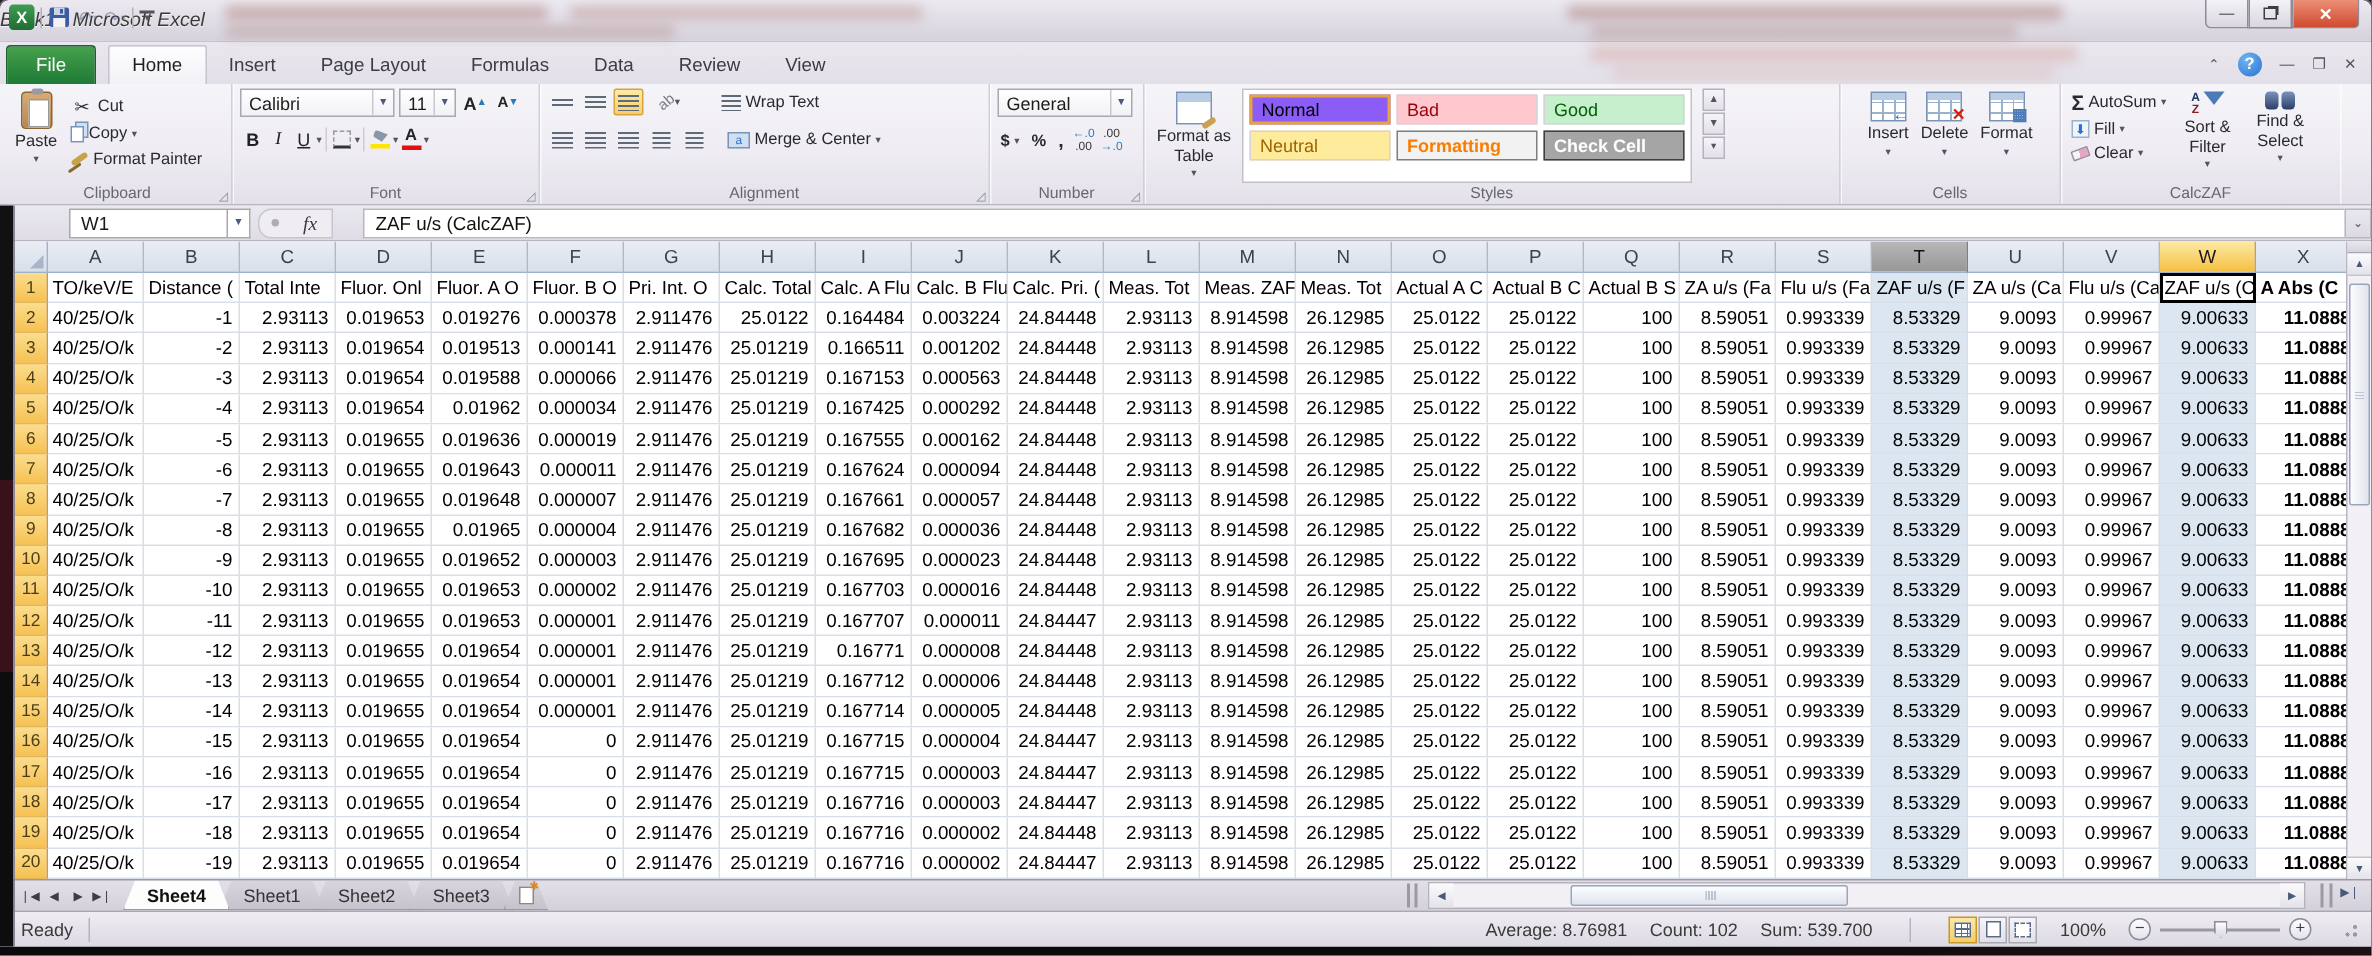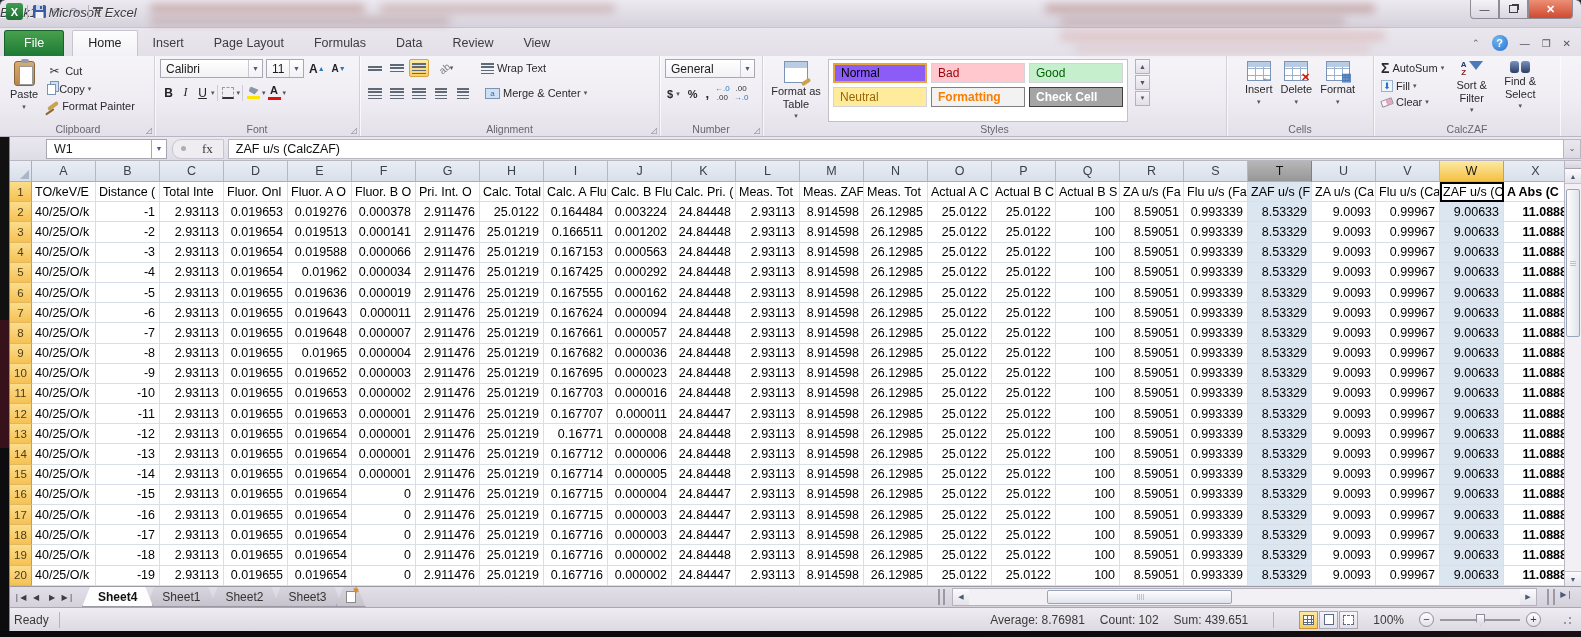--- a/index.html
+++ b/index.html
@@ -115,21 +115,21 @@
   
   .fbar{height:24px;background:linear-gradient(#eae8ef,#dfdce5);border-bottom:1px solid #b9b6c1;
     display:flex;align-items:center;padding-left:46px;position:relative;}
   .namebox{width:106px;height:20px;background:#fff;border:1px solid #a8a6b0;font-size:12.5px;color:#1a1a1a;
     display:flex;align-items:center;padding-left:7px;}
   .nb-arr{width:15px;height:20px;background:#fff;border:1px solid #a8a6b0;border-left:none;
     display:flex;align-items:center;justify-content:center;font-size:7px;color:#4a5a82;}
   .fx-pill{height:20px;margin-left:5px;background:#efedf2;border:1px solid #c8c5d0;border-radius:9px 0 0 9px;
     display:flex;align-items:center;padding:0 10px 0 8px;gap:16px;}
   .nb-dot{width:5px;height:5px;border-radius:50%;background:#aeacb6;}
-  .fx{font-family:"Liberation Serif",serif;font-size:13px;color:#3a3a3a;}
+  .fx{font-family:"Liberation Serif",serif;font-style:italic;font-size:13px;color:#3a3a3a;}
   .fval{flex:1;height:20px;background:#fff;border:1px solid #b9b6c1;border-right:none;
     display:flex;align-items:center;padding-left:7px;font-size:12.5px;color:#111;}
   .fexp{width:18px;height:20px;background:linear-gradient(#eae8ef,#dcd9e2);border:1px solid #b9b6c1;
     display:flex;align-items:center;justify-content:center;font-size:8px;color:#55535e;}
   
   .gridwrap{position:relative;height:425px;background:#fff;padding-left:10px;overflow:hidden;}
   .chrow{display:flex;height:21px;}
   .corner{width:22px;height:21px;background:linear-gradient(#e9edf4,#d8dfe9);
     border-right:1px solid #9eb2c9;border-bottom:1px solid #9eb2c9;position:relative;}
   .corner:after{content:"";position:absolute;right:2px;bottom:2px;width:0;height:0;
@@ -523,21 +523,21 @@
     </div>
   </div>
 
   <div class="fbar">
     <div class="namebox">W1</div>
     <div class="nb-arr">▼</div>
     <div class="fx-pill">
       <span class="nb-dot"></span>
       <span class="fx"><span>fx</span></span>
     </div>
-    <div class="fval" style="margin-left:4px;">ZAF u/s (CalcZAF)</div>
+    <div class="fval" style="margin-left:20px;">ZAF u/s (CalcZAF)</div>
     <div class="fexp">⌄</div>
   </div>
 
   <div class="gridwrap">
     <div class="chrow">
       <div class="corner"></div>
     <div class="colhead">A</div>
         <div class="colhead">B</div>
         <div class="colhead">C</div>
         <div class="colhead">D</div>
@@ -1143,21 +1143,21 @@
     <div class="hsplit"></div>
     <div class="tbar-end">▶❘</div>
   </div>
 
   <div class="status">
     <span>Ready</span>
     <span class="ssep"></span>
     <div class="sright">
       <span>Average: 8.76981</span>
       <span>Count: 102</span>
-      <span>Sum: 439.651</span>
+      <span>Sum: 539.700</span>
       <span class="ssep"></span>
       <div class="viewbtns">
         <div class="vbtn sel">
             <span class="mini-grid"></span>
           </div>
         <div class="vbtn">
             <span class="mini-page"></span>
           </div>
         <div class="vbtn">
             <span class="mini-break"></span>

